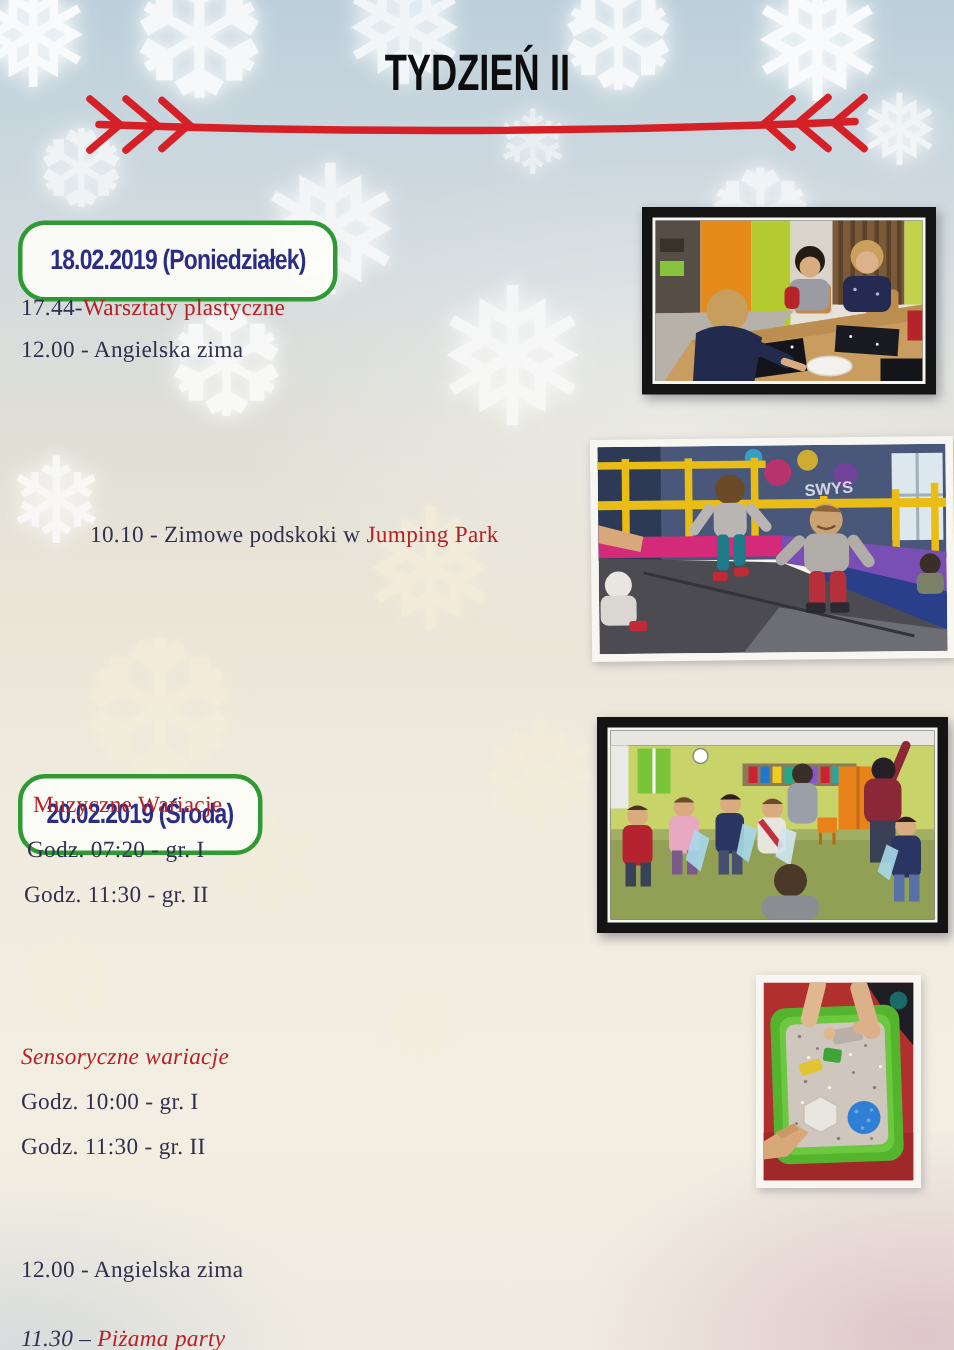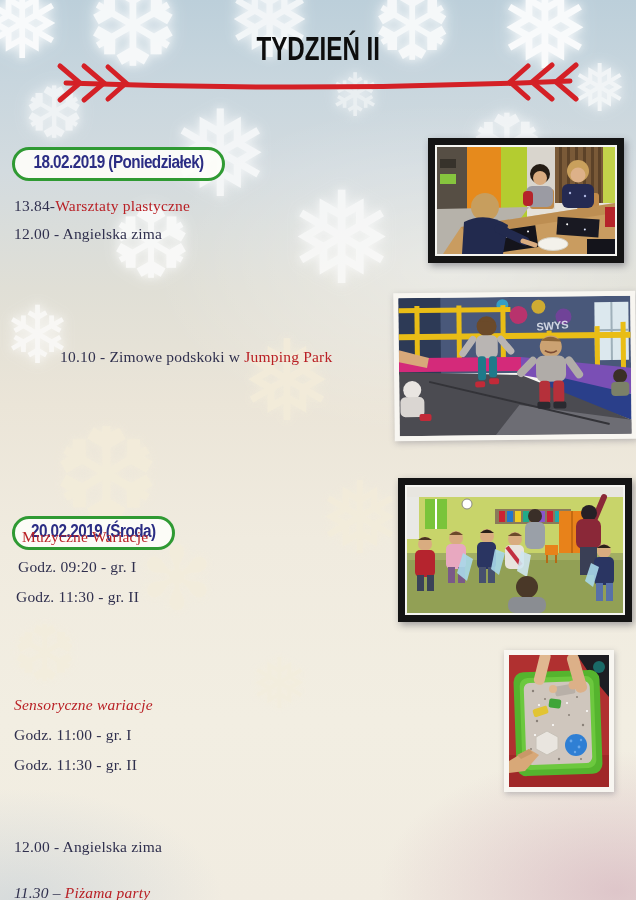--- a/index.html
+++ b/index.html
@@ -11,23 +11,23 @@
       radial-gradient(ellipse 300px 160px at 2% 100%, rgba(176,194,212,.4), rgba(176,194,212,0) 70%),
       radial-gradient(ellipse 420px 240px at 70% 30%, rgba(255,255,255,.35), rgba(255,255,255,0) 70%),
       linear-gradient(180deg,#bccfda 0%,#c8d6de 9%,#d3dbdf 19%,#e0dfd6 32%,#ebe5d8 45%,#f0ebdf 60%,#f2eee2 80%,#f1ece1 100%);
   }
   .sf{position:absolute;color:#ffffff;line-height:1;text-shadow:0 0 9px rgba(255,255,255,.95),0 0 18px rgba(255,255,255,.6);pointer-events:none;}
   .sf.beige{color:#f4edda;text-shadow:0 0 8px rgba(244,237,218,.9);}
   .title{position:absolute;top:31px;left:0;width:100%;text-align:center;}
   .title span{display:inline-block;font-family:"Liberation Sans",sans-serif;font-weight:800;
     font-size:31px;color:#0d0d0d;transform:scale(.78,1.1);letter-spacing:0;}
   .arrow{position:absolute;left:0;top:62px;}
-  .badge{position:absolute;display:inline-flex;align-items:flex-start;justify-content:center;
+  .badge{position:absolute;display:inline-flex;align-items:center;justify-content:center;
     border:3px solid #2f9a33;border-radius:18px;background:rgba(253,253,249,.92);
-    padding:2px 9px;height:24px;}
+    padding:12px 9px;height:24px;}
   .badge span{font-family:"Liberation Sans",sans-serif;font-weight:bold;font-size:17px;
     letter-spacing:-0.6px;color:#2b2d84;white-space:nowrap;transform:scale(.9,1.1);}
   .line{position:absolute;font-size:15.5px;color:#30304e;letter-spacing:.2px;white-space:nowrap;}
   .line .hl{color:#b92025;}
   .photo-frame{position:absolute;background:#141414;padding:7px;box-shadow:2px 3px 7px rgba(60,60,75,.45);}
   .photo-frame .inner{border:2px solid #f5f5f1;line-height:0;font-size:0;}
   .photo-white{position:absolute;background:#f8f6f1;padding:5px;line-height:0;font-size:0;
     box-shadow:1px 2px 6px rgba(90,90,105,.35);}
 </style>
 </head>
@@ -68,21 +68,21 @@
       <path d="M576,3 L556,20 L576,37"></path>
       <path d="M552,3 L532,20 L552,37"></path>
       <path d="M528,4 L510,20 L528,36"></path>
     </g>
   </svg>
 
   <div class="badge" style="left:12px;top:147px;">
     <span>18.02.2019 (Poniedziałek)</span>
   </div>
   <div class="line" style="left:14px;top:197px;">
-    <span>13.84-</span><span class="hl">Warsztaty plastyczne</span>
+    <span>17.44-</span><span class="hl">Warsztaty plastyczne</span>
   </div>
   <div class="line" style="left:14px;top:225px;">
     <span>12.00 - Angielska zima</span><span class="hl"></span>
   </div>
 
   <div class="photo-frame" style="left:428px;top:138px;">
     <div class="inner">
       <svg width="178" height="107" viewBox="0 0 178 107">
         <rect width="178" height="107" fill="#e6e2da"></rect>
         <rect x="0" y="0" width="30" height="62" fill="#564e44"></rect>
@@ -197,21 +197,21 @@
     </svg>
   </div>
 
   <div class="badge" style="left:12px;top:482px;margin-top:34px;">
     <span>20.02.2019 (Środa)</span>
   </div>
   <div class="line" style="left:22px;top:528px;">
     <span></span><span class="hl">Muzyczne Wariacje</span>
   </div>
   <div class="line" style="left:18px;top:558px;">
-    <span>Godz. 09:20 - gr. I</span><span class="hl"></span>
+    <span>Godz. 07:20 - gr. I</span><span class="hl"></span>
   </div>
   <div class="line" style="left:16px;top:588px;">
     <span>Godz. 11:30 - gr. II</span><span class="hl"></span>
   </div>
 
   <div class="photo-frame" style="left:398px;top:478px;">
     <div class="inner">
       <svg width="216" height="126" viewBox="0 0 216 126">
         <rect width="216" height="10" fill="#e8e6e0"></rect>
         <rect y="10" width="216" height="58" fill="#c8d46a"></rect>
@@ -275,21 +275,21 @@
           <rect x="199" y="96" width="7" height="18" fill="#5871a8"></rect>
         <polygon points="184,76 192,80 186,100 178,94" fill="#a8d8ea" opacity=".9"></polygon>
       </svg>
     </div>
   </div>
 
   <div class="line" style="left:14px;top:696px;font-style:italic;">
     <span></span><span class="hl">Sensoryczne wariacje</span>
   </div>
   <div class="line" style="left:14px;top:726px;">
-    <span>Godz. 11:00 - gr. I</span><span class="hl"></span>
+    <span>Godz. 10:00 - gr. I</span><span class="hl"></span>
   </div>
   <div class="line" style="left:14px;top:756px;">
     <span>Godz. 11:30 - gr. II</span><span class="hl"></span>
   </div>
 
   <div class="photo-white" style="left:504px;top:650px;">
     <svg width="100" height="132" viewBox="0 0 100 132">
       <rect width="100" height="132" fill="#b03030"></rect>
       <rect y="100" width="100" height="32" fill="#a02828"></rect>
       <polygon points="68,0 100,0 100,42 80,18" fill="#1d1d23"></polygon>

